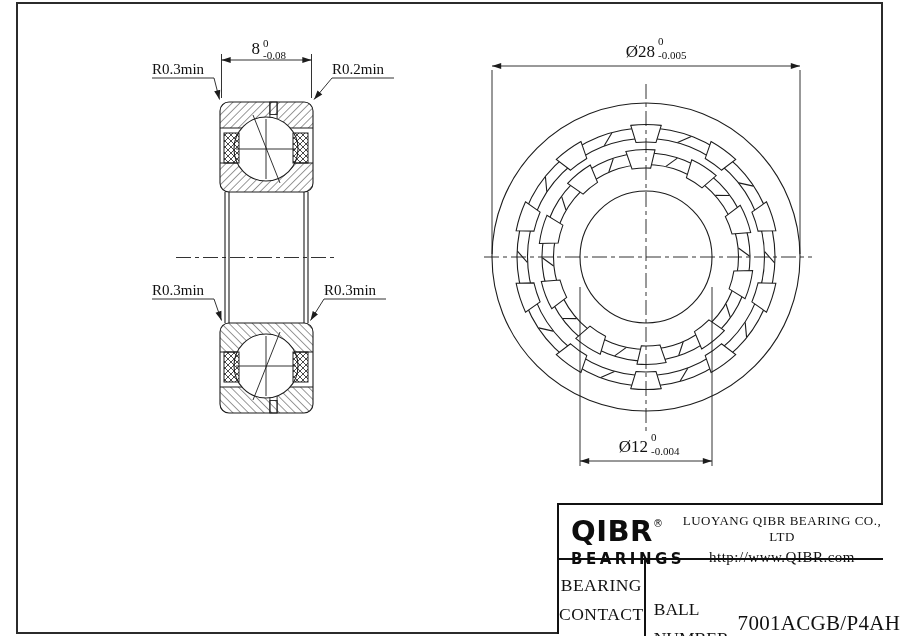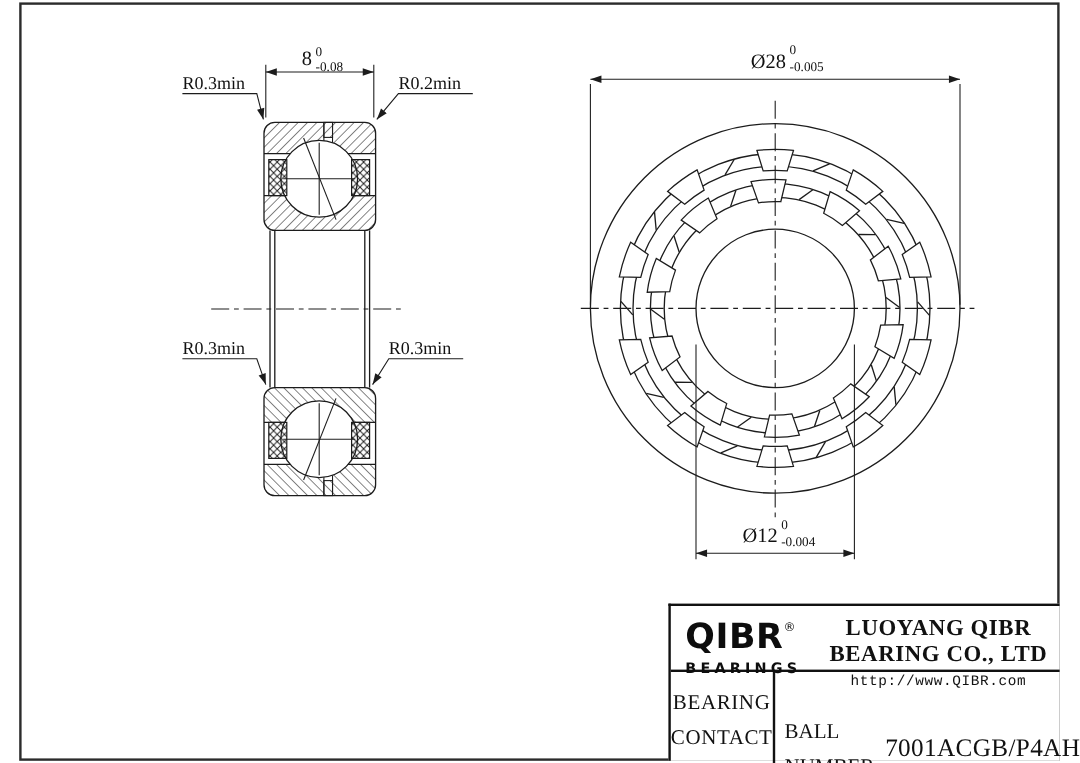--- a/index.html
+++ b/index.html
@@ -21,24 +21,24 @@
   .titleblock{position:absolute;left:557px;top:503px;width:326px;height:131px;
               border-left:2px solid #111;border-top:2px solid #111;box-sizing:border-box;
               display:flex;flex-direction:column;background:#fff;}
   .tb-toprow{height:55px;border-bottom:2px solid #111;display:flex;box-sizing:border-box;}
   .tb-logo{width:122px;padding:4px 0 0 12px;box-sizing:border-box;}
   .logo-line{line-height:30px;white-space:nowrap;}
   .logo-text{font-family:"DejaVu Sans","Liberation Sans",sans-serif;font-weight:bold;
              font-size:29px;letter-spacing:0.5px;color:#0d0d0d;}
   .logo-reg{font-family:"DejaVu Sans",sans-serif;font-size:10px;vertical-align:14px;color:#0d0d0d;}
   .logo-sub{font-family:"DejaVu Sans","Liberation Sans",sans-serif;font-weight:bold;
-            font-size:12px;letter-spacing:3.5px;color:#0d0d0d;margin-top:-1px;}
+            font-size:15px;letter-spacing:3.5px;color:#0d0d0d;margin-top:-1px;}
   .tb-company{flex:1;text-align:center;padding-top:8px;}
-  .company-name{font-size:19px;letter-spacing:0.5px;font-weight:bold;}
-  .company-url{font-size:12px;margin-top:4px;letter-spacing:0.5px;font-family:Liberation Mono, monospace;}
+  .company-name{font-size:13px;letter-spacing:0.5px;}
+  .company-url{font-size:15px;margin-top:4px;letter-spacing:0.5px;}
   .tb-bottomrow{flex:1;display:flex;}
   .tb-product{width:171px;border-right:2px solid #111;box-sizing:border-box;
               text-align:center;font-size:17.5px;padding-top:11px;line-height:29px;
               letter-spacing:0.5px;}
   .tb-part{flex:1;display:flex;align-items:center;}
   .part-label{margin-left:8px;font-size:17.5px;line-height:29px;}
   .part-number{font-size:21px;margin-left:9px;letter-spacing:0.3px;white-space:nowrap;}
 </style>
 </head>
 <body>

